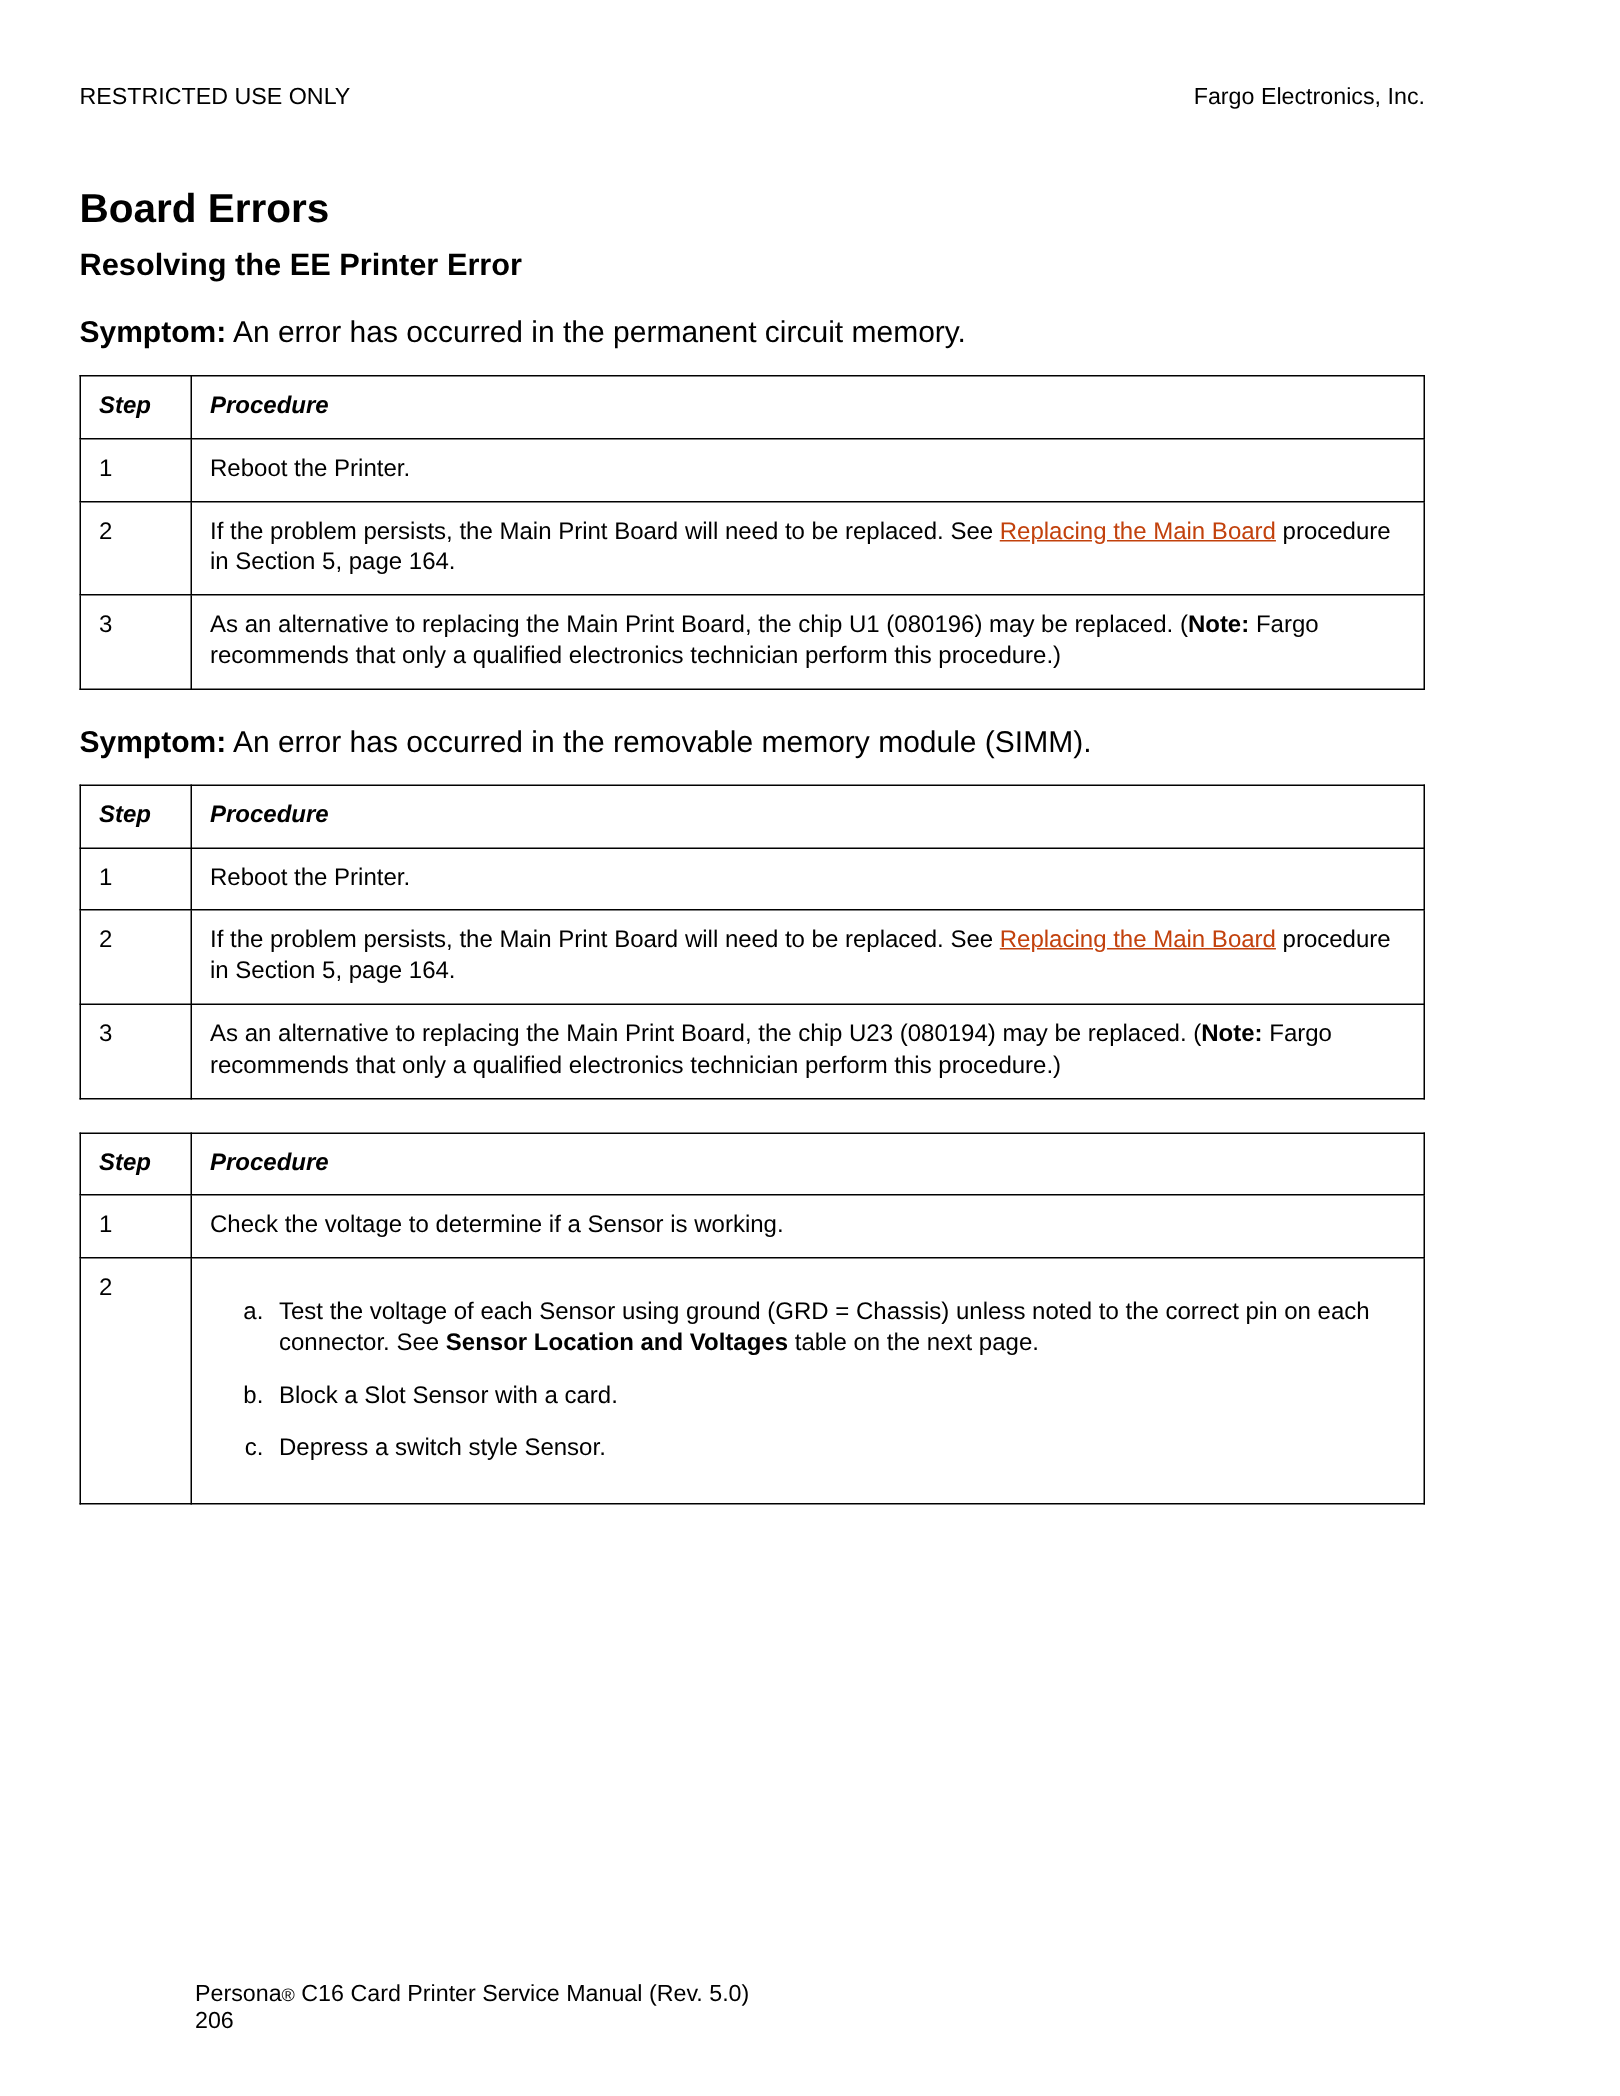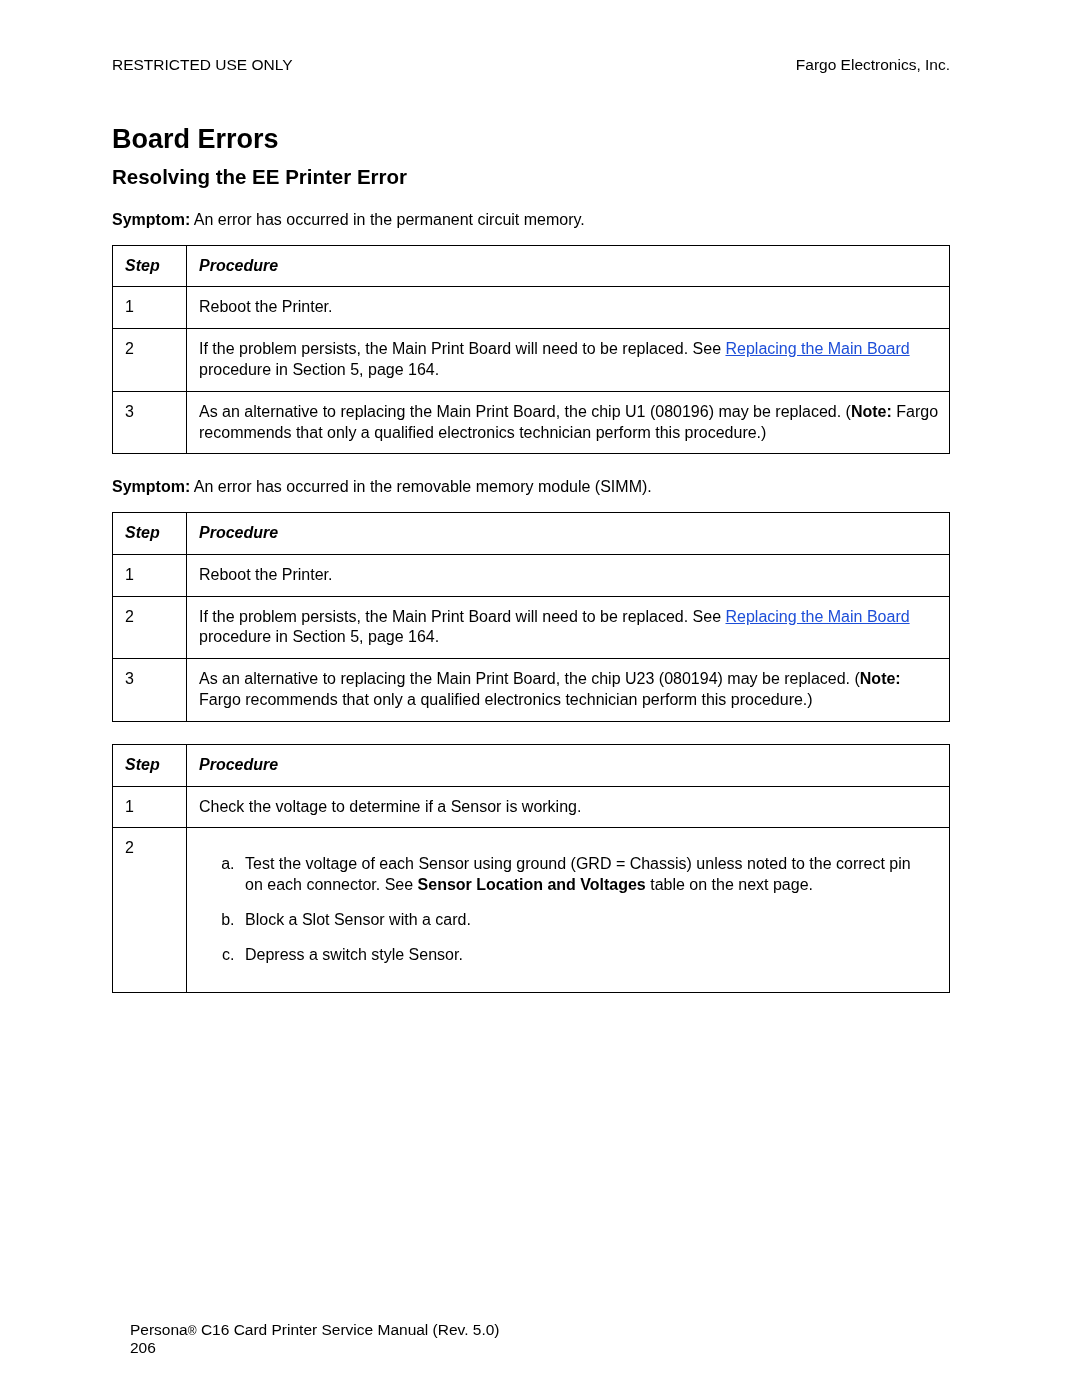--- a/index.html
+++ b/index.html
@@ -9,41 +9,41 @@
   }
   body {
     width: 1080px;
     height: 1397px;
     font-family: Arial, Helvetica, sans-serif;
     color: #000000;
     position: relative;
     box-sizing: border-box;
   }
   .page {
-    padding: 56px 130px 0 112px;
+    padding: 56px 130px 0 53px;
     box-sizing: border-box;
   }
   .header-row {
     display: flex;
     justify-content: space-between;
     font-size: 15.5px;
     margin-bottom: 50px;
   }
   h1.section-title {
     font-size: 27px;
     font-weight: bold;
     margin: 6px 0 6px 0;
   }
   h2.subsection-title {
     font-size: 20.5px;
     font-weight: bold;
     margin: 10px 0 20px 0;
   }
   .symptom-line {
-    font-size: 16px;
+    font-size: 20px;
     margin: 18px 0 14px 0;
     line-height: 1.35;
   }
   .symptom-label {
     font-weight: bold;
   }
   table.proc-table {
     width: 100%;
     border-collapse: collapse;
     margin-bottom: 22px;
@@ -61,21 +61,21 @@
   table.proc-table th {
     font-weight: bold;
     font-style: italic;
   }
   col.col-step { width: 74px; }
   td.step-cell {
     text-align: right;
     padding-right: 20px;
   }
   a.inline-link {
-    color: #1d4ed8;
+    color: #c2410c;
     text-decoration: underline;
   }
   .note-label {
     font-weight: bold;
   }
   .bold-inline {
     font-weight: bold;
   }
   ol.letter-list {
     list-style-type: lower-alpha;

